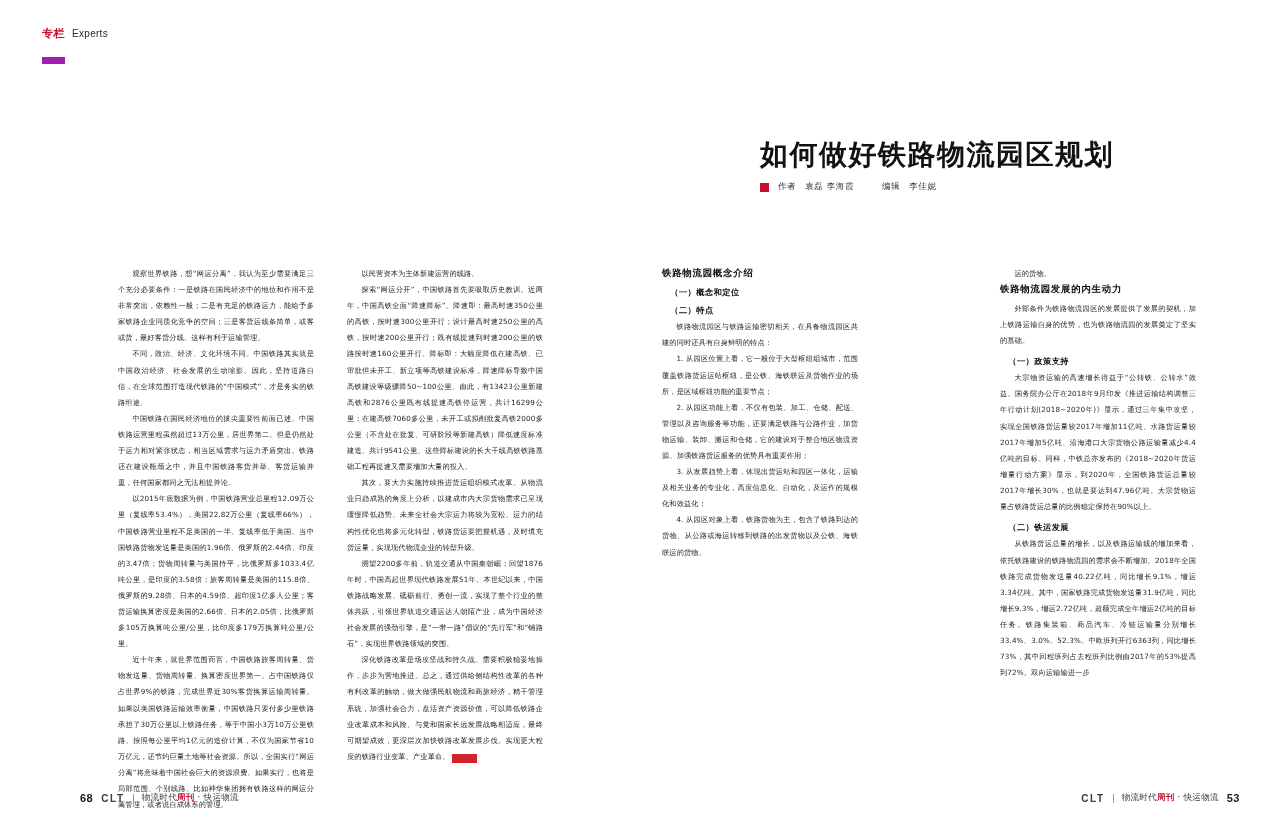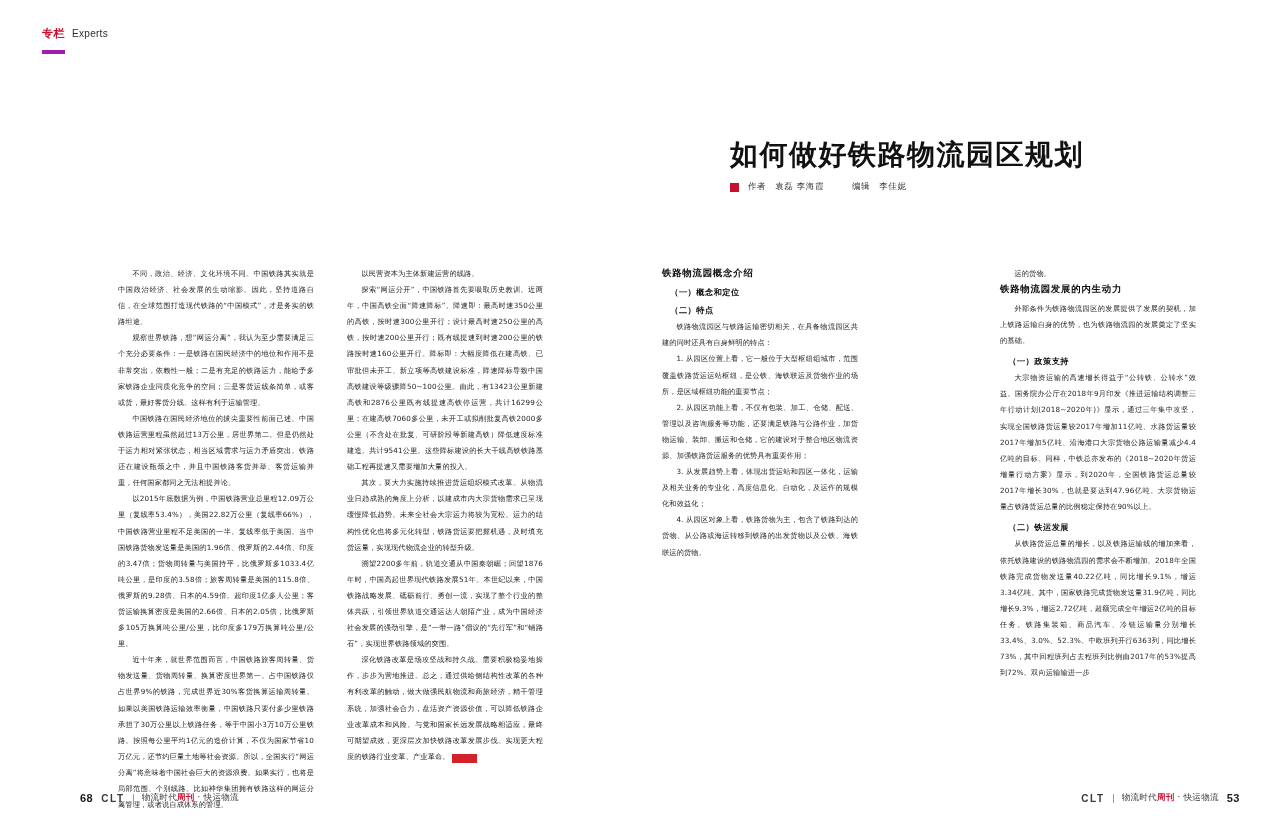--- a/index.html
+++ b/index.html
@@ -28,34 +28,34 @@
     display: flex;
     align-items: baseline;
     gap: 7px;
   }
   .runhead-cn {
     font-family: "DejaVu Sans", sans-serif;
     font-size: 11px;
     font-weight: 700;
     color: #c8102e;
     letter-spacing: 0.5px;
-    border-bottom: 4px solid #a21caf;
-    padding-bottom: 10px;
+    border-bottom: 7px solid #a21caf;
+    padding-bottom: 17px;
     line-height: 1.1;
   }
   .runhead-en {
     font-family: "Liberation Sans", sans-serif;
     font-size: 10px;
     color: #2b2b2b;
     letter-spacing: 0.3px;
   }
   
   .title-block {
     position: absolute;
-    left: 730px;
+    left: 760px;
     top: 137px;
     width: 520px;
   }
   .article-title {
     font-family: "DejaVu Sans", sans-serif;
     font-size: 28px;
     font-weight: 700;
     color: #111111;
     letter-spacing: 1.5px;
     line-height: 1.25;
@@ -187,22 +187,22 @@
       <span class="byline-mark"></span>
       <span class="byline-seg">作者</span>
       <span class="byline-seg">袁磊 李海霞</span>
       <span class="byline-gap"></span>
       <span class="byline-seg">编辑</span>
       <span class="byline-seg">李佳妮</span>
     </div>
   </div>
 
   <div class="col" id="col1">
+      <p>观察世界铁路，想“网运分离”，我认为至少需要满足三个充分必要条件：一是铁路在国民经济中的地位和作用不是非常突出，依赖性一般；二是有充足的铁路运力，能给予多家铁路企业同质化竞争的空间；三是客货运线条简单，或客或货，最好客货分线。这样有利于运输管理。</p>
       <p>不同，政治、经济、文化环境不同。中国铁路其实就是中国政治经济、社会发展的生动缩影。因此，坚持道路自信，在全球范围打造现代铁路的“中国模式”，才是务实的铁路坦途。</p>
-      <p>观察世界铁路，想“网运分离”，我认为至少需要满足三个充分必要条件：一是铁路在国民经济中的地位和作用不是非常突出，依赖性一般；二是有充足的铁路运力，能给予多家铁路企业同质化竞争的空间；三是客货运线条简单，或客或货，最好客货分线。这样有利于运输管理。</p>
       <p>中国铁路在国民经济地位的拔尖重要性前面已述。中国铁路运营里程虽然超过13万公里，居世界第二。但是仍然处于运力相对紧张状态，相当区域需求与运力矛盾突出。铁路还在建设瓶颈之中，并且中国铁路客货并举、客货运输并重，任何国家都同之无法相提并论。</p>
       <p>以2015年底数据为例，中国铁路营业总里程12.09万公里（复线率53.4%），美国22.82万公里（复线率66%），中国铁路营业里程不足美国的一半。复线率低于美国。当中国铁路货物发送量是美国的1.96倍、俄罗斯的2.44倍、印度的3.47倍；货物周转量与美国持平，比俄罗斯多1033.4亿吨公里，是印度的3.58倍；旅客周转量是美国的115.8倍、俄罗斯的9.28倍、日本的4.59倍。超印度1亿多人公里；客货运输换算密度是美国的2.66倍、日本的2.05倍，比俄罗斯多105万换算吨公里/公里，比印度多179万换算吨公里/公里。</p>
       <p>近十年来，就世界范围而言，中国铁路旅客周转量、货物发送量、货物周转量、换算密度世界第一。占中国铁路仅占世界9%的铁路，完成世界近30%客货换算运输周转量。如果以美国铁路运输效率衡量，中国铁路只要付多少里铁路承担了30万公里以上铁路任务，等于中国小3万10万公里铁路。按照每公里平均1亿元的造价计算，不仅为国家节省10万亿元，还节约巨量土地等社会资源。所以，全国实行“网运分离”将意味着中国社会巨大的资源浪费。如果实行，也将是局部范围、个别线路。比如神华集团拥有铁路这样的网运分离管理，或者说自成体系的管理。</p>
     </div>
   <div class="col" id="col2">
       <p>以民营资本为主体新建运营的线路。</p>
       <p>探索“网运分开”，中国铁路首先要吸取历史教训。近两年，中国高铁全面“降速降标”。降速即：最高时速350公里的高铁，按时速300公里开行；设计最高时速250公里的高铁，按时速200公里开行；既有线提速到时速200公里的铁路按时速160公里开行。降标即：大幅度降低在建高铁、已审批但未开工、新立项等高铁建设标准，降速降标导致中国高铁建设等级骤降50~100公里。由此，有13423公里新建高铁和2876公里既有线提速高铁停运营，共计16299公里；在建高铁7060多公里，未开工或拟削批复高铁2000多公里（不含处在批复、可研阶段等新建高铁）降低速度标准建造。共计9541公里。这些降标建设的长大干线高铁铁路基础工程再提速又需要增加大量的投入。</p>
       <p>其次，要大力实施持续推进货运组织模式改革。从物流业日趋成熟的角度上分析，以建成市内大宗货物需求已呈现缓慢降低趋势。未来全社会大宗运力将较为宽松。运力的结构性优化也将多元化转型，铁路货运要把握机遇，及时填充货运量，实现现代物流企业的转型升级。</p>
       <p>溯望2200多年前，轨道交通从中国秦朝崛；回望1876年时，中国高起世界现代铁路发展51年。本世纪以来，中国铁路战略发展、砥砺前行、勇创一流，实现了整个行业的整体共跃，引领世界轨道交通运达人朝陌产业，成为中国经济社会发展的强劲引擎，是“一带一路”倡议的“先行军”和“铺路石”，实现世界铁路领域的突围。</p>
       <p>深化铁路改革是场攻坚战和持久战。需要积极稳妥地操作，步步为营地推进。总之，通过供给侧结构性改革的各种有利改革的触动，做大做强民航物流和商旅经济，精干管理系统，加强社会合力，盘活资产资源价值，可以降低铁路企业改革成本和风险。与党和国家长远发展战略相适应，最终可期望成效，更深层次加快铁路改革发展步伐。实现更大程度的铁路行业变革、产业革命。 <span class="redbox-inline">●</span></p>

